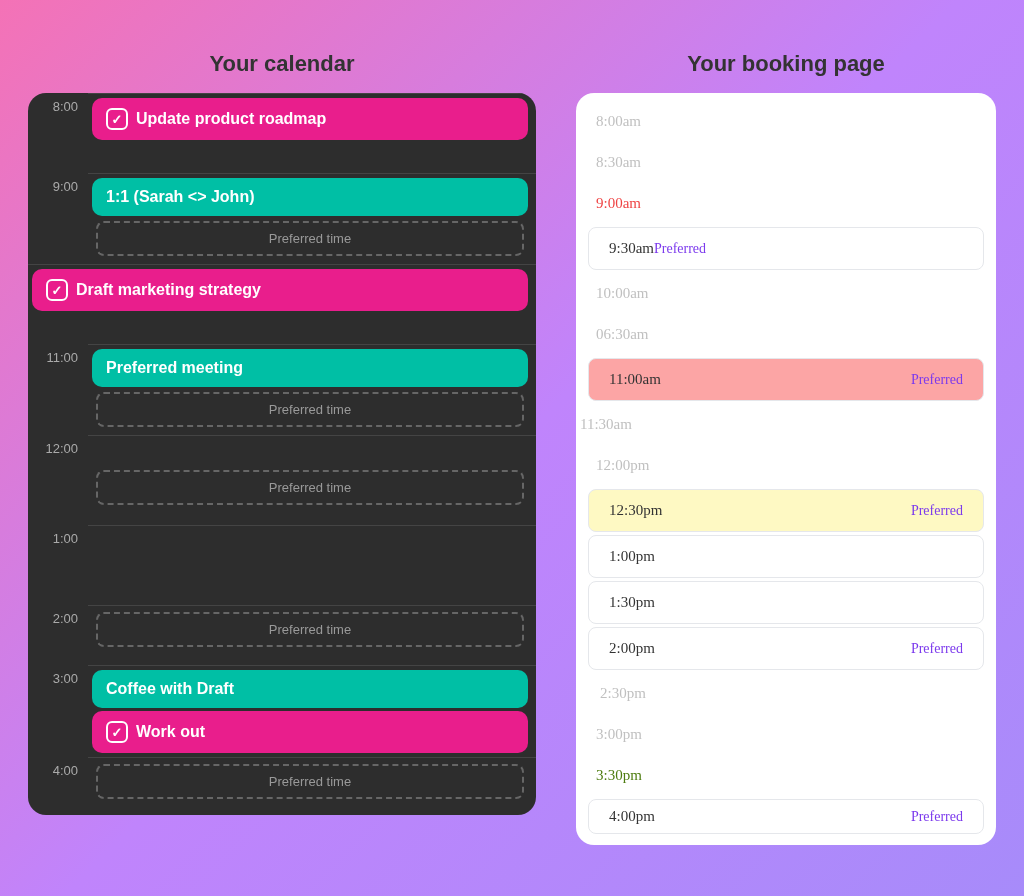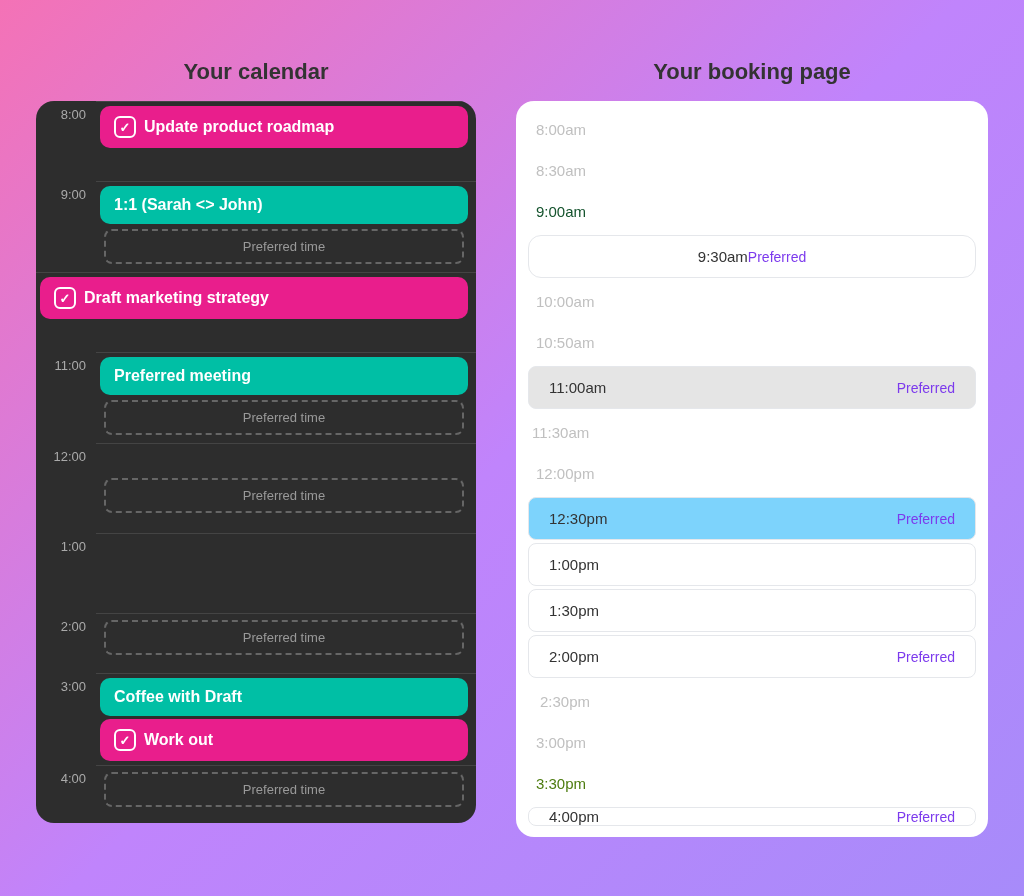--- a/index.html
+++ b/index.html
@@ -29,21 +29,21 @@
     }
 
     .section-title {
       font-size: 22px;
       font-weight: 600;
       color: #333;
     }
 
     
     .calendar-panel {
-      width: 440px;
+      width: 508px;
       background: #2d2d2d;
       border-radius: 18px;
       overflow: hidden;
       padding-bottom: 8px;
     }
 
     .calendar-body {
       display: flex;
       flex-direction: column;
     }
@@ -116,25 +116,26 @@
     .row-10 { min-height: 80px; }
     .row-11 { min-height: 80px; }
     .row-12 { min-height: 90px; }
     .row-1 { min-height: 80px; }
     .row-2 { min-height: 60px; }
     .row-3 { min-height: 90px; }
     .row-4 { min-height: 40px; }
 
     
     .booking-panel {
-      width: 472px;
+      width: 420px;
       background: white;
       border-radius: 18px;
       overflow: hidden;
       padding: 8px 0;
+      font-family: Liberation Serif, serif;
     }
   </style>
 </head>
 <body>
 
 <div class="main-container">
 
   <div class="section">
     <div class="section-title">Your calendar</div>
 
@@ -237,44 +238,44 @@
     <div class="section-title">Your booking page</div>
 
     <div class="booking-panel">
       <div id="booking-slots-container">
           <div style="display: flex; justify-content: space-between; align-items: center; padding: 12px 20px; font-size: 15px; color: rgb(192, 192, 192);">
             <span>8:00am</span>
           </div>
           <div style="display: flex; justify-content: space-between; align-items: center; padding: 12px 20px; font-size: 15px; color: rgb(192, 192, 192);">
             <span>8:30am</span>
           </div>
-          <div style="display: flex; justify-content: space-between; align-items: center; padding: 12px 20px; font-size: 15px; color: #14532d;">
+          <div style="display: flex; justify-content: space-between; align-items: center; padding: 12px 20px; font-size: 15px; color: #ef4444;">
             <span>9:00am</span>
           </div>
-          <div style="display: flex; justify-content: center; align-items: center; padding: 12px 20px; margin: 3px 12px; border: 1px solid rgb(229, 231, 235); border-radius: 13px; background: white; font-size: 15px; color: rgb(51, 51, 51); cursor: pointer;">
+          <div style="display: flex; justify-content: flex-start; align-items: center; padding: 12px 20px; margin: 3px 12px; border: 1px solid rgb(229, 231, 235); border-radius: 8px; background: white; font-size: 15px; color: rgb(51, 51, 51); cursor: pointer;">
         <span>9:30am</span>
         <span style="color:#7c3aed;font-size:14px;font-weight:500;">Preferred</span>
       </div>
           <div style="display: flex; justify-content: space-between; align-items: center; padding: 12px 20px; font-size: 15px; color: rgb(192, 192, 192);">
             <span>10:00am</span>
           </div>
           <div style="display: flex; justify-content: space-between; align-items: center; padding: 12px 20px; font-size: 15px; color: rgb(192, 192, 192);">
-            <span>10:50am</span>
-          </div>
-          <div style="display: flex; justify-content: space-between; align-items: center; padding: 12px 20px; margin: 3px 12px; border: 1px solid rgb(229, 231, 235); border-radius: 8px; background: #e5e5e5; font-size: 15px; color: rgb(51, 51, 51); cursor: pointer;">
+            <span>06:30am</span>
+          </div>
+          <div style="display: flex; justify-content: space-between; align-items: center; padding: 12px 20px; margin: 3px 12px; border: 1px solid rgb(229, 231, 235); border-radius: 8px; background: #fca5a5; font-size: 15px; color: rgb(51, 51, 51); cursor: pointer;">
         <span>11:00am</span>
         <span style="color:#7c3aed;font-size:14px;font-weight:500;">Preferred</span>
       </div>
-          <div style="display: flex; justify-content: space-between; align-items: center; padding: 12px 16px; font-size: 15px; color: rgb(192, 192, 192);">
+          <div style="display: flex; justify-content: space-between; align-items: center; padding: 12px 4px; font-size: 15px; color: rgb(192, 192, 192);">
             <span>11:30am</span>
           </div>
           <div style="display: flex; justify-content: space-between; align-items: center; padding: 12px 20px; font-size: 15px; color: rgb(192, 192, 192);">
             <span>12:00pm</span>
           </div>
-          <div style="display: flex; justify-content: space-between; align-items: center; padding: 12px 20px; margin: 3px 12px; border: 1px solid rgb(229, 231, 235); border-radius: 8px; background: #7dd3fc; font-size: 15px; color: rgb(51, 51, 51); cursor: pointer;">
+          <div style="display: flex; justify-content: space-between; align-items: center; padding: 12px 20px; margin: 3px 12px; border: 1px solid rgb(229, 231, 235); border-radius: 8px; background: #fef9c3; font-size: 15px; color: rgb(51, 51, 51); cursor: pointer;">
         <span>12:30pm</span>
         <span style="color:#7c3aed;font-size:14px;font-weight:500;">Preferred</span>
       </div>
           <div style="display: flex; justify-content: space-between; align-items: center; padding: 12px 20px; margin: 3px 12px; border: 1px solid rgb(229, 231, 235); border-radius: 8px; background: white; font-size: 15px; color: rgb(51, 51, 51); cursor: pointer;">
         <span>1:00pm</span>
 
       </div>
           <div style="display: flex; justify-content: space-between; align-items: center; padding: 12px 20px; margin: 3px 12px; border: 1px solid rgb(229, 231, 235); border-radius: 8px; background: white; font-size: 15px; color: rgb(51, 51, 51); cursor: pointer;">
         <span>1:30pm</span>
 
@@ -285,21 +286,21 @@
       </div>
           <div style="display: flex; justify-content: space-between; align-items: center; padding: 12px 24px; font-size: 15px; color: rgb(192, 192, 192);">
             <span>2:30pm</span>
           </div>
           <div style="display: flex; justify-content: space-between; align-items: center; padding: 12px 20px; font-size: 15px; color: rgb(192, 192, 192);">
             <span>3:00pm</span>
           </div>
           <div style="display: flex; justify-content: space-between; align-items: center; padding: 12px 20px; font-size: 15px; color: #4d7c0f;">
             <span>3:30pm</span>
           </div>
-          <div style="display: flex; justify-content: space-between; align-items: center; padding: 0 20px; margin: 3px 12px; border: 1px solid rgb(229, 231, 235); border-radius: 8px; background: white; font-size: 15px; color: rgb(51, 51, 51); cursor: pointer;">
+          <div style="display: flex; justify-content: space-between; align-items: center; padding: 8px 20px; margin: 3px 12px; border: 1px solid rgb(229, 231, 235); border-radius: 8px; background: white; font-size: 15px; color: rgb(51, 51, 51); cursor: pointer;">
         <span>4:00pm</span>
         <span style="color:#7c3aed;font-size:14px;font-weight:500;">Preferred</span>
       </div>
         </div>
     </div>
   </div>
 
 </div>
 
 </body></html>

